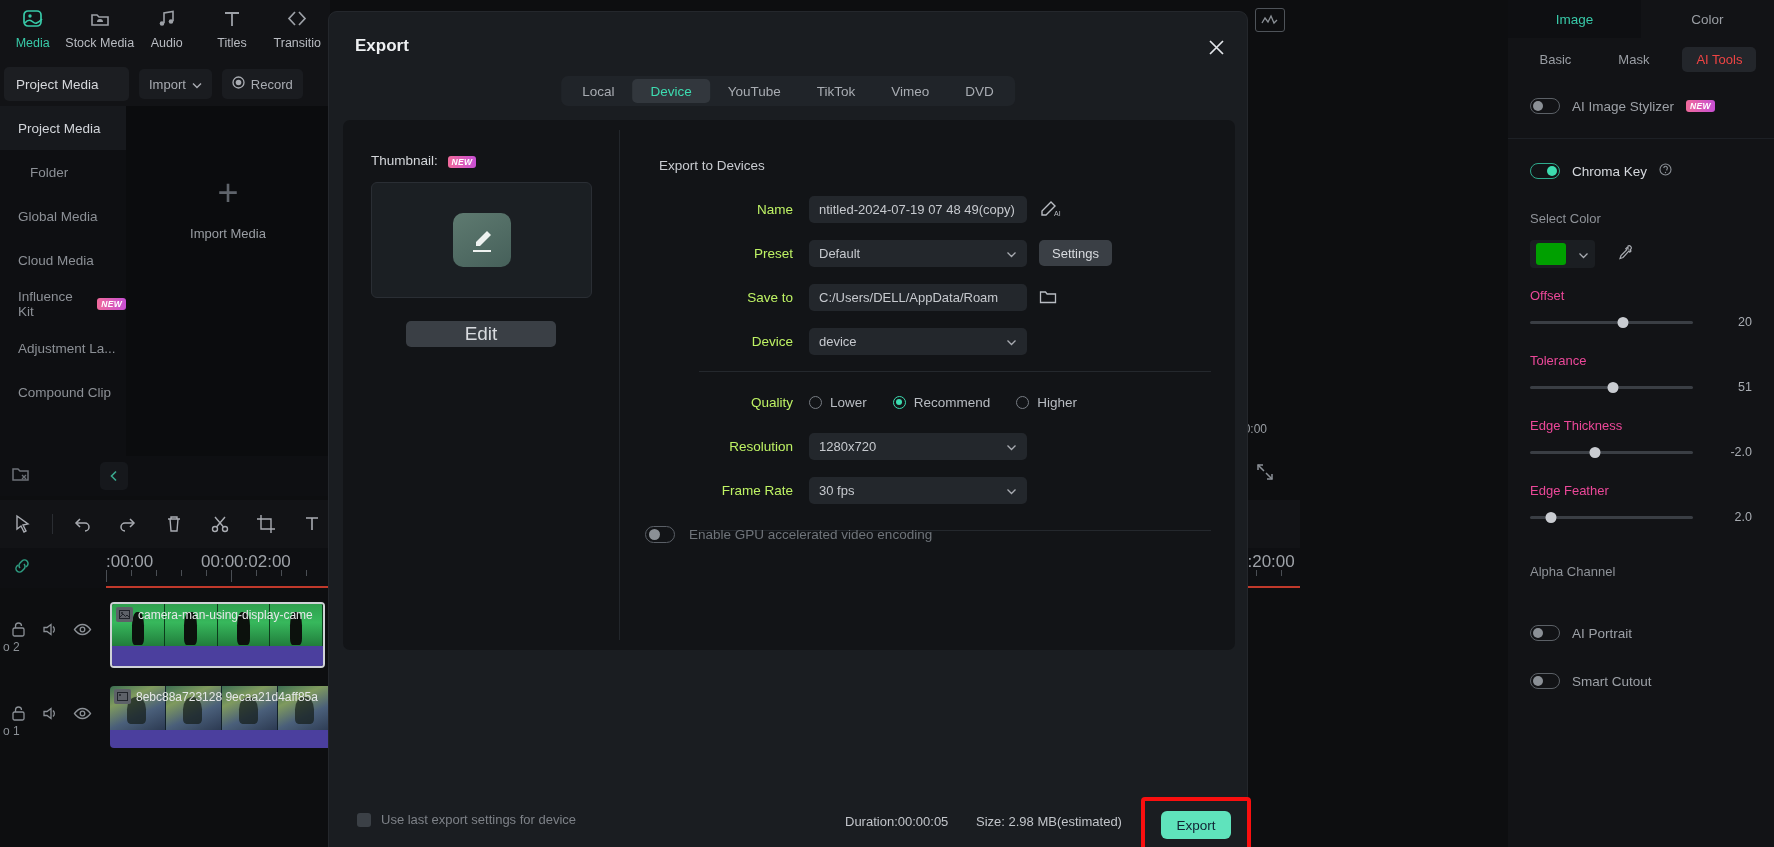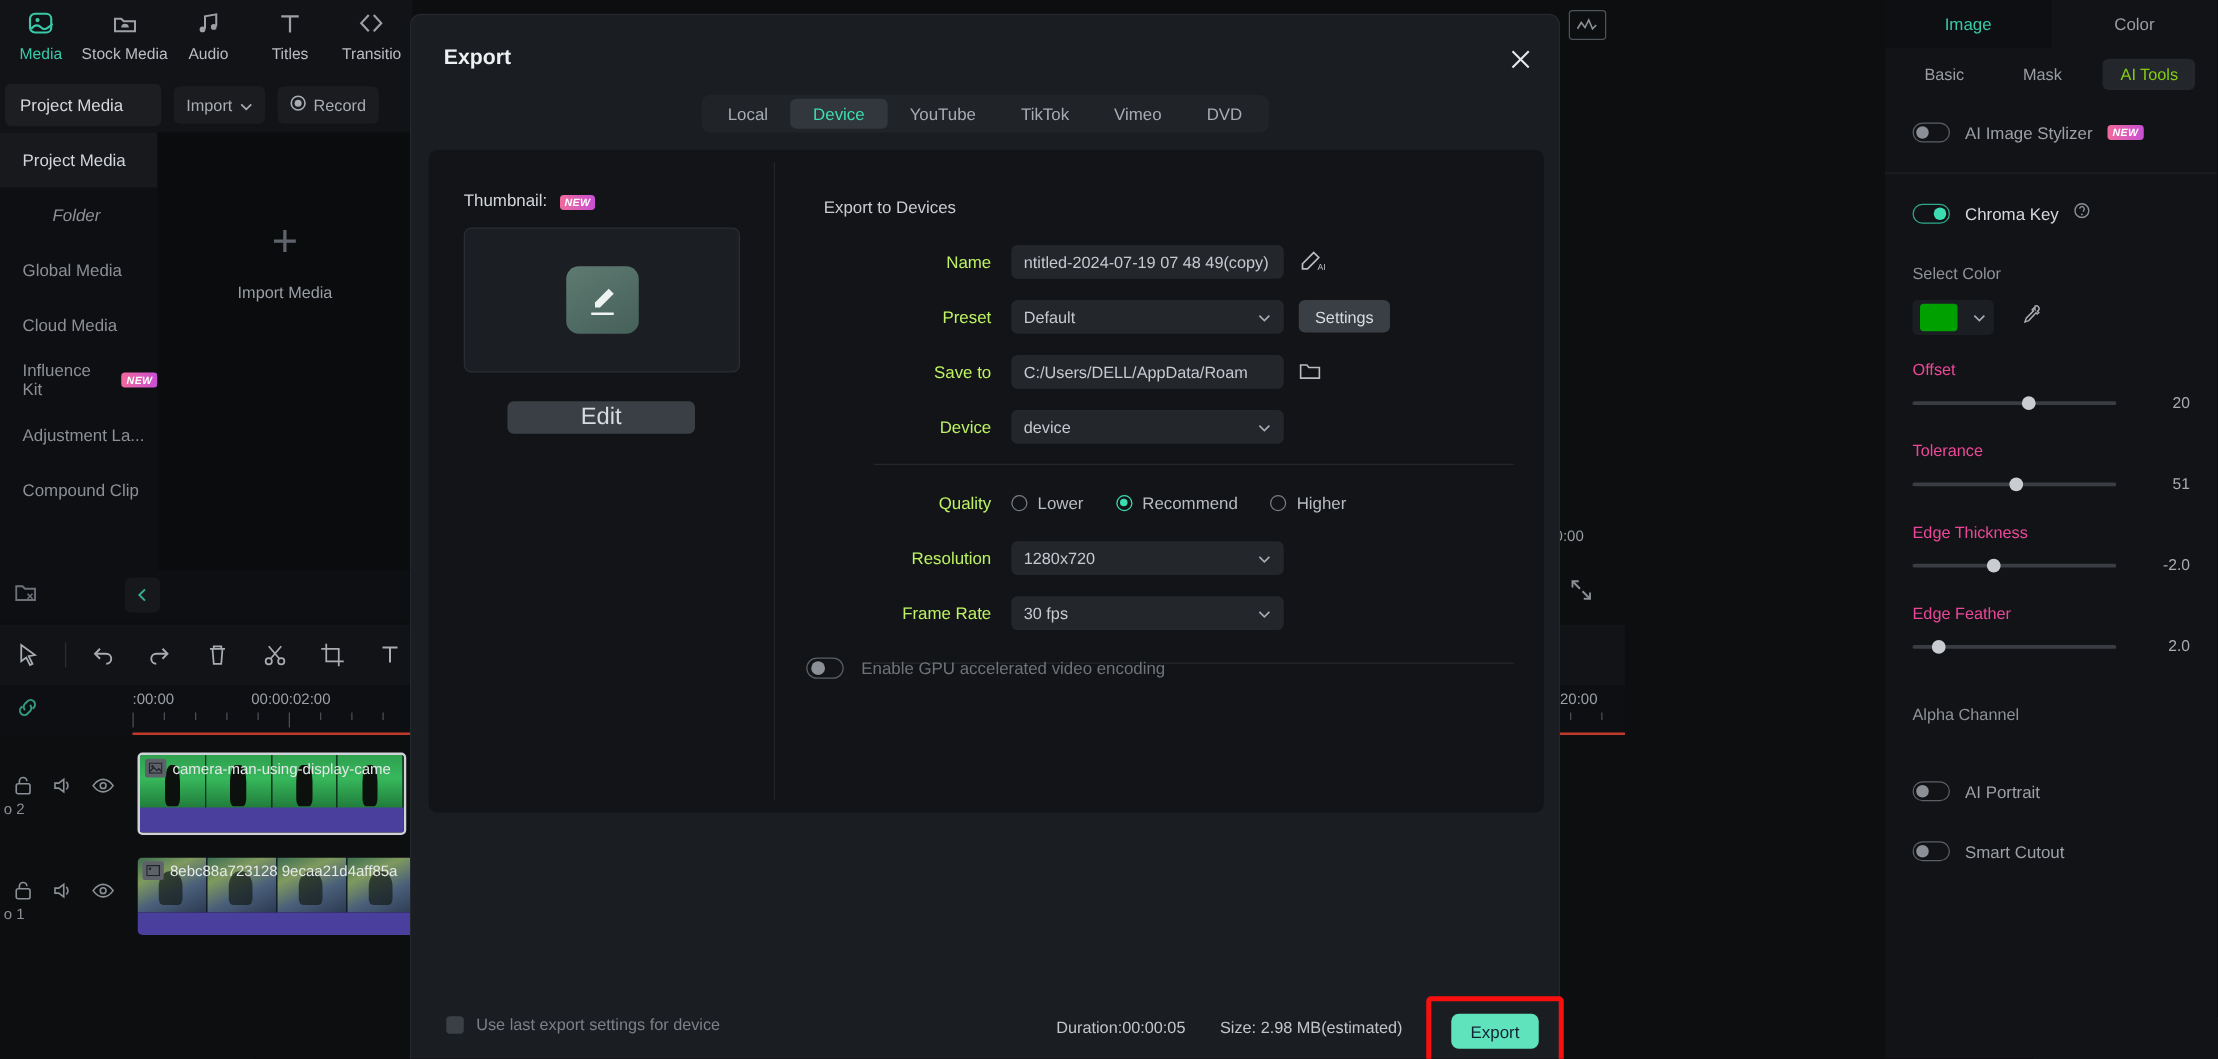--- a/index.html
+++ b/index.html
@@ -27,21 +27,21 @@
   .pm-title { width: 125px; height: 34px; margin-left: 4px; background: #1c1e22; border-radius: 5px;
               display: flex; align-items: center; padding-left: 12px; font-size: 13.5px; color: #d6d8dc; }
   .pm-btn { height: 30px; margin-left: 10px; padding: 0 10px; background: #1a1c20; border-radius: 5px;
             display: flex; align-items: center; gap: 6px; font-size: 13px; color: #a9acb2; }
 
   
   .sidebar { position: absolute; left: 0; top: 106px; width: 126px; height: 350px; background: #0e0f12; }
   .sb-item { height: 44px; display: flex; align-items: center; padding-left: 18px;
              font-size: 13.5px; color: #8c9096; gap: 6px; }
   .sb-item.sel { background: #17191d; color: #d2d5da; }
-  .sb-item.sub { padding-left: 42px; font-style: italic; }
+  .sb-item.sub { padding-left: 30px; }
   .badge-new { font-size: 8.5px; font-weight: bold; font-style: italic; color: #fff;
     background: linear-gradient(90deg,#f06a9b,#c84fd4); border-radius: 3px; padding: 1px 4px; letter-spacing: .3px; }
 
   
   .import-area { position: absolute; left: 126px; top: 106px; width: 204px; height: 350px; background: #0b0c0e; }
   .imp-plus { position: absolute; left: 50%; top: 66px; transform: translateX(-50%);
               font-size: 36px; color: #5f646b; font-weight: 200; }
   .imp-label { position: absolute; left: 50%; top: 120px; transform: translateX(-50%);
                font-size: 13px; color: #9a9ea4; white-space: nowrap; }
 
@@ -55,21 +55,21 @@
   .tl-toolbar { position: absolute; left: 0; top: 500px; width: 1300px; height: 48px; background: #121316;
                 display: flex; align-items: center; }
   .tl-ic { width: 46px; height: 48px; display: flex; align-items: center; justify-content: center; }
   .tl-div { width: 1px; height: 20px; background: #2a2d32; margin: 0 6px; }
 
   
   .tl-ruler-row { position: absolute; left: 0; top: 548px; width: 1300px; height: 40px; background: #0e0f12; }
   .tl-link { position: absolute; left: 8px; top: 552px; width: 28px; height: 28px;
              display: flex; align-items: center; justify-content: center; }
   .ruler { position: absolute; left: 106px; top: 548px; width: 1194px; height: 38px; }
-  .ruler-label { position: absolute; top: 4px; font-size: 12px; color: #9ea2a8; }
+  .ruler-label { position: absolute; top: 4px; font-size: 17px; color: #9ea2a8; }
   .ruler-ticks { position: absolute; left: 0; top: 22px; width: 100%; height: 12px; }
   .tick { position: absolute; top: 0; width: 1px; background: #4a4e54; }
   .playhead-line { position: absolute; left: 106px; top: 586px; width: 1194px; height: 2px; background: #c0392b; }
 
   
   .track-head { position: absolute; left: 0; width: 106px; display: flex; align-items: center; gap: 14px; padding-left: 10px; }
 
   
   .clip { position: absolute; border-radius: 4px; overflow: hidden; }
   .clip-name { position: absolute; left: 26px; top: 4px; font-size: 12px; color: #e6e8ea; white-space: nowrap; z-index: 3; }
@@ -89,21 +89,21 @@
                    background: rgba(20,28,24,.7); border-radius: 45% 45% 18% 18%; }
 
   
   .rpanel { position: absolute; right: 0; top: 0; width: 266px; height: 847px; background: #121316; }
   .rp-tabs { height: 38px; display: flex; }
   .rp-tab { flex: 1; display: flex; align-items: center; justify-content: center;
             font-size: 13.5px; color: #9a9ea4; }
   .rp-tab.active { color: #38c9a8; background: #0e0f12; }
   .rp-subtabs { height: 42px; display: flex; align-items: center; justify-content: space-around; padding: 0 8px; }
   .rp-subtab { font-size: 13px; color: #9a9ea4; padding: 5px 14px; border-radius: 5px; }
-  .rp-subtab.active { background: #23262b; color: #84cc16; }
+  .rp-subtab.active { background: #23262b; color: #ef4444; }
   .rp-row { height: 52px; display: flex; align-items: center; padding: 0 22px; gap: 12px; }
   .rp-row .rlabel { font-size: 13.5px; color: #9ca0a6; }
   .rp-sec-title { font-size: 13px; color: #8e9298; padding: 0 22px; margin-top: 14px; margin-bottom: 8px; }
   .divider-h { height: 1px; background: #1d2025; margin: 6px 0; }
 
   .toggle { width: 30px; height: 16px; border-radius: 9px; border: 1.5px solid #5b6066; position: relative; flex: none; }
   .toggle .knob { position: absolute; top: 1.5px; left: 2px; width: 10px; height: 10px; border-radius: 50%; background: #8b9096; }
   .toggle.on { border-color: #2fa98c; }
   .toggle.on .knob { left: auto; right: 2px; background: #3ddcb0; }
 

